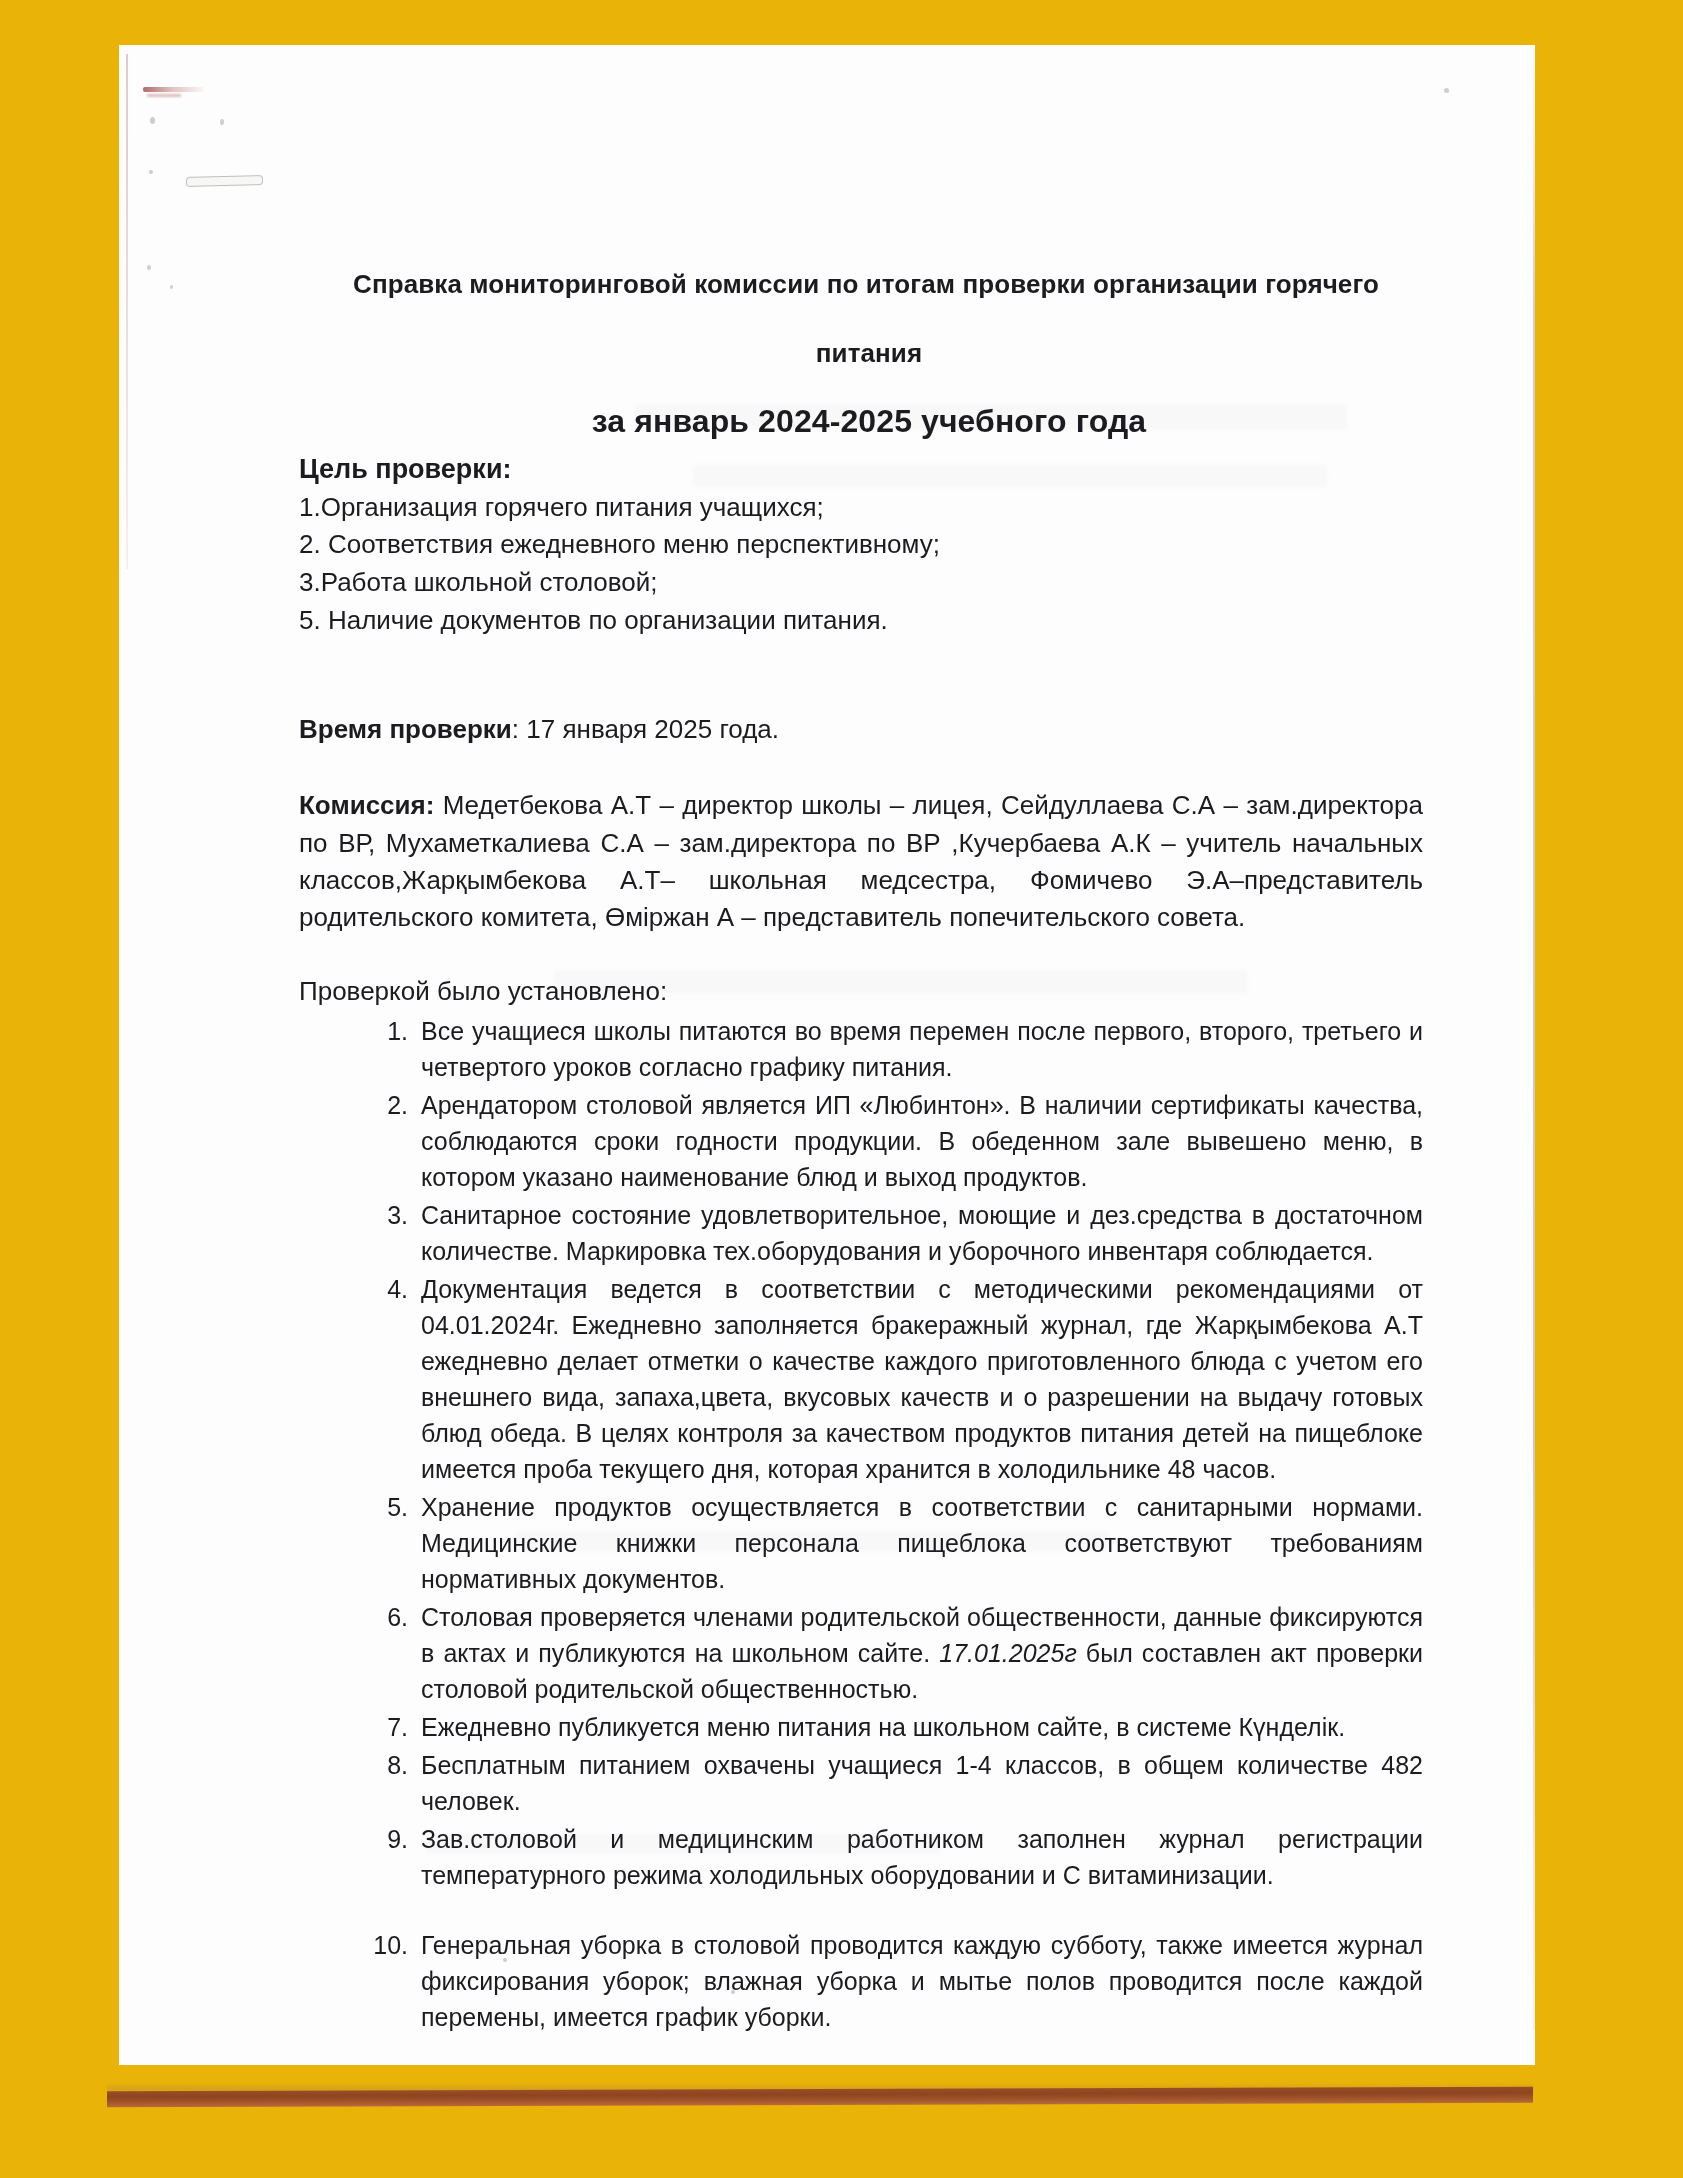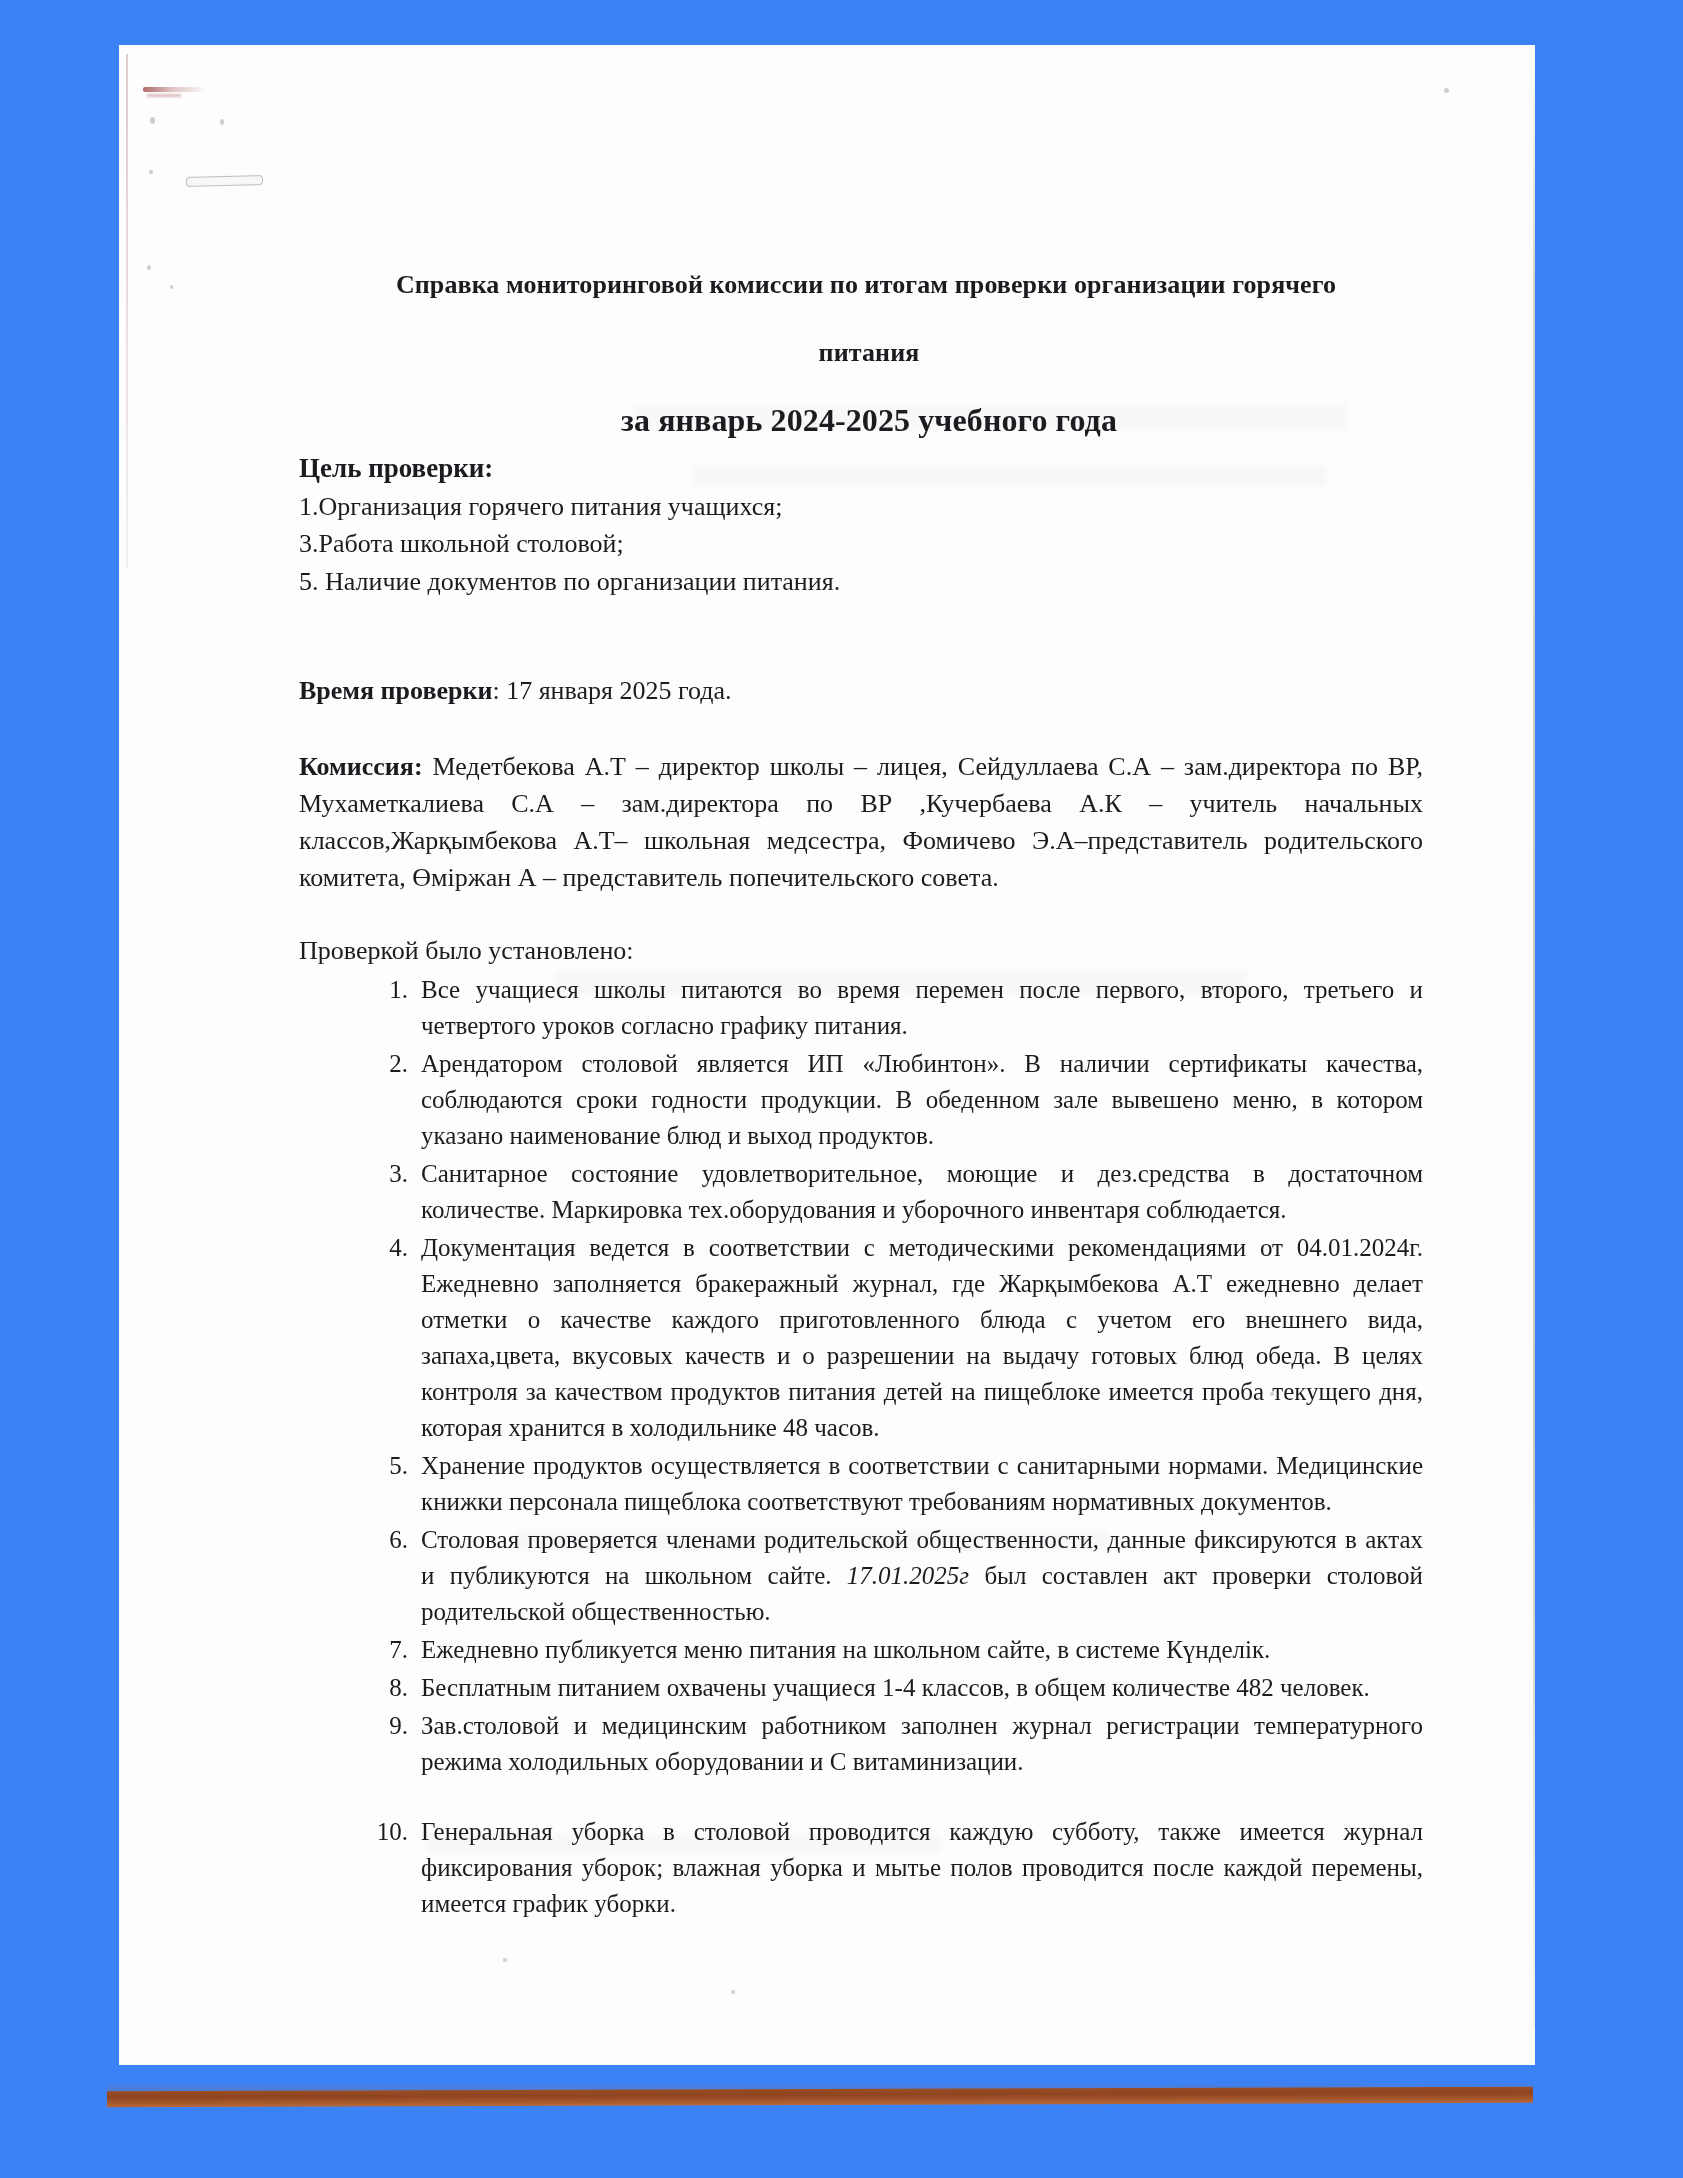--- a/index.html
+++ b/index.html
@@ -5,23 +5,23 @@
 <style>
   html, body {
     margin: 0;
     padding: 0;
     background: #ffffff;
   }
   #page {
     position: relative;
     width: 1683px;
     height: 2178px;
-    background: #3b82f6;
+    background: #eab308;
     overflow: hidden;
-    font-family: Liberation Serif, serif;
+    font-family: Liberation Sans, sans-serif;
     color: #1b1b20;
   }
 
   
   .scan-sheet {
     position: absolute;
     left: 119px;
     top: 45px;
     width: 1416px;
     height: 2020px;
@@ -245,20 +245,21 @@
     <div class="title-block">
       <div class="title-l1">Справка мониторинговой комиссии по итогам проверки организации горячего</div>
       <div class="title-l2">питания</div>
       <div class="title-l3">за январь 2024-2025 учебного года</div>
     </div>
 
     <div class="lead-head">Цель проверки:</div>
 
     <div class="goal-list">
       <div>1.Организация горячего питания учащихся;</div>
+      <div>2. Соответствия ежедневного меню перспективному;</div>
       <div>3.Работа школьной столовой;</div>
       <div>5. Наличие документов по организации питания.</div>
     </div>
 
     <div class="time-line"><b>Время проверки</b><span>: 17 января 2025 года.</span></div>
 
 
     <div class="para commission-para"><b>Комиссия:</b><span> Медетбекова А.Т – директор школы – лицея, Сейдуллаева С.А – зам.директора по ВР, Мухаметкалиева С.А – зам.директора по ВР ,Кучербаева А.К – учитель начальных классов,Жарқымбекова А.Т– школьная   медсестра,   Фомичево Э.А–представитель родительского комитета,  Өміржан А – представитель попечительского совета.</span></div>
 
     <div class="established">Проверкой было установлено:</div>

